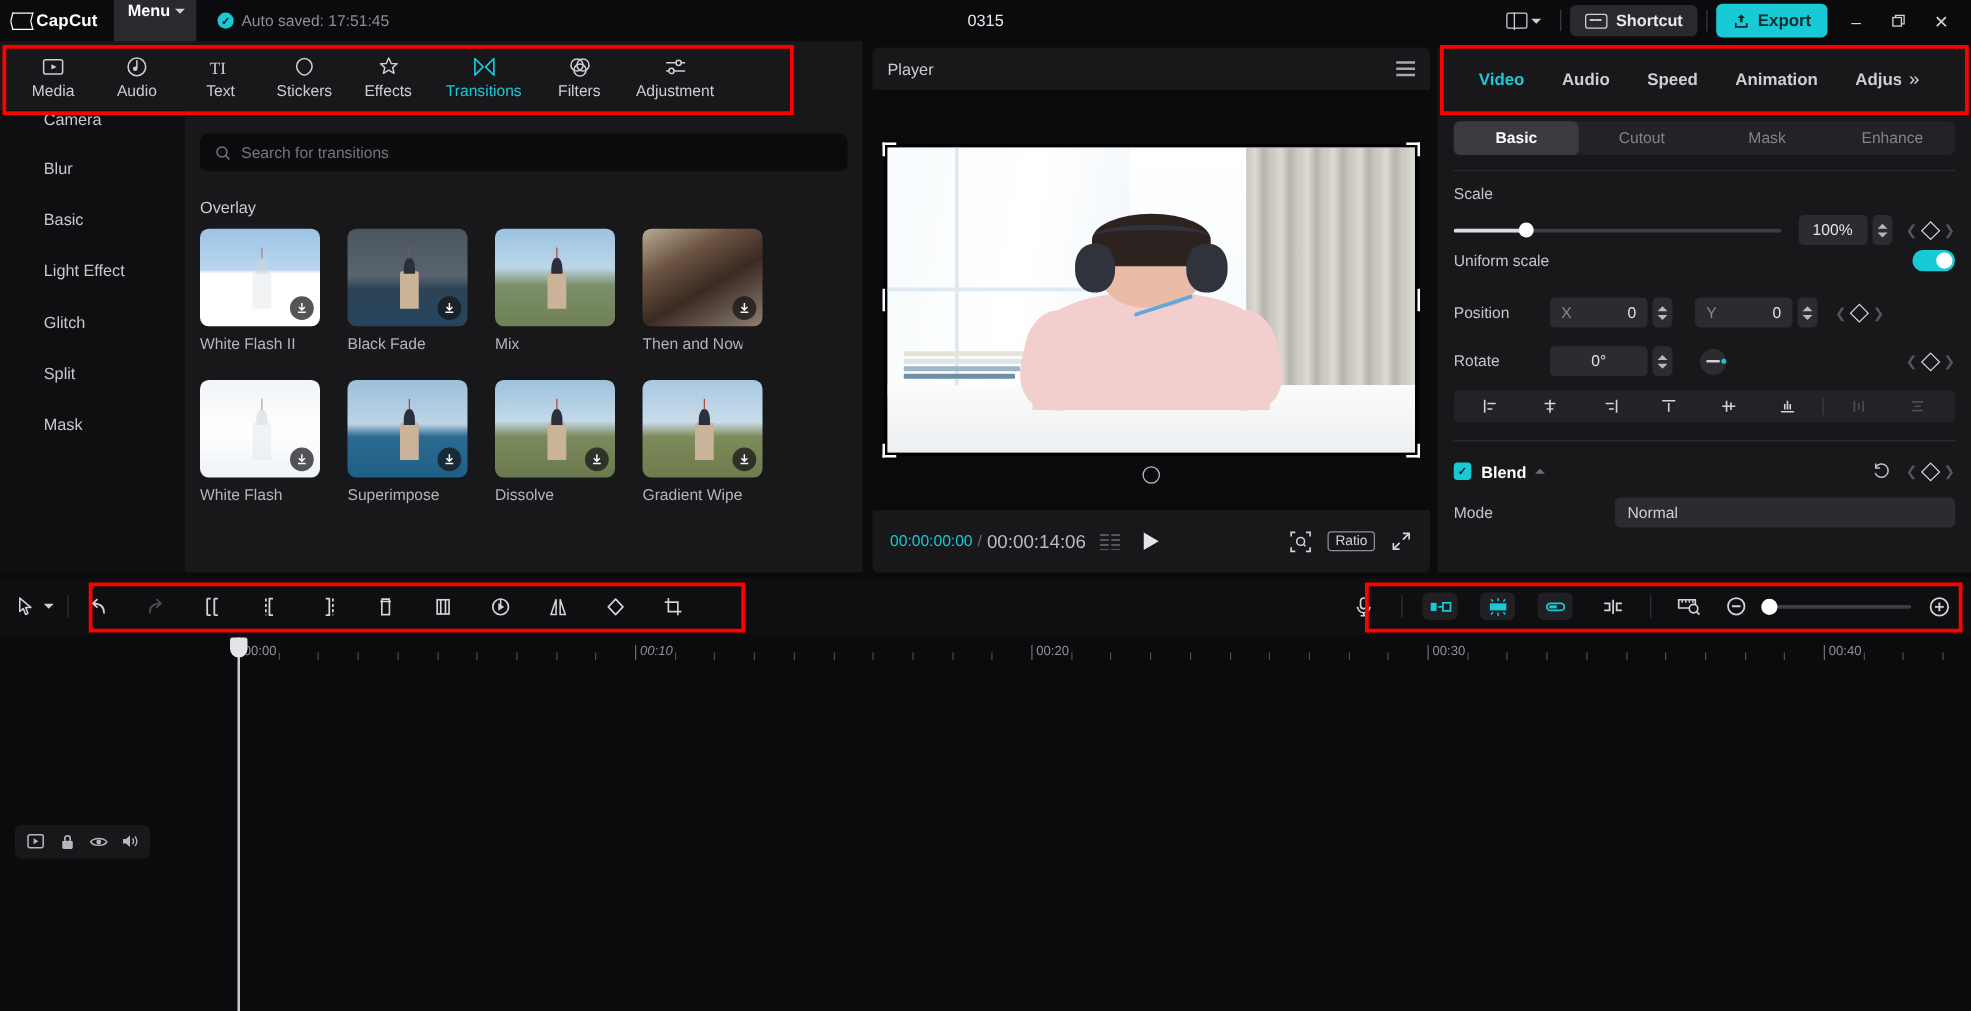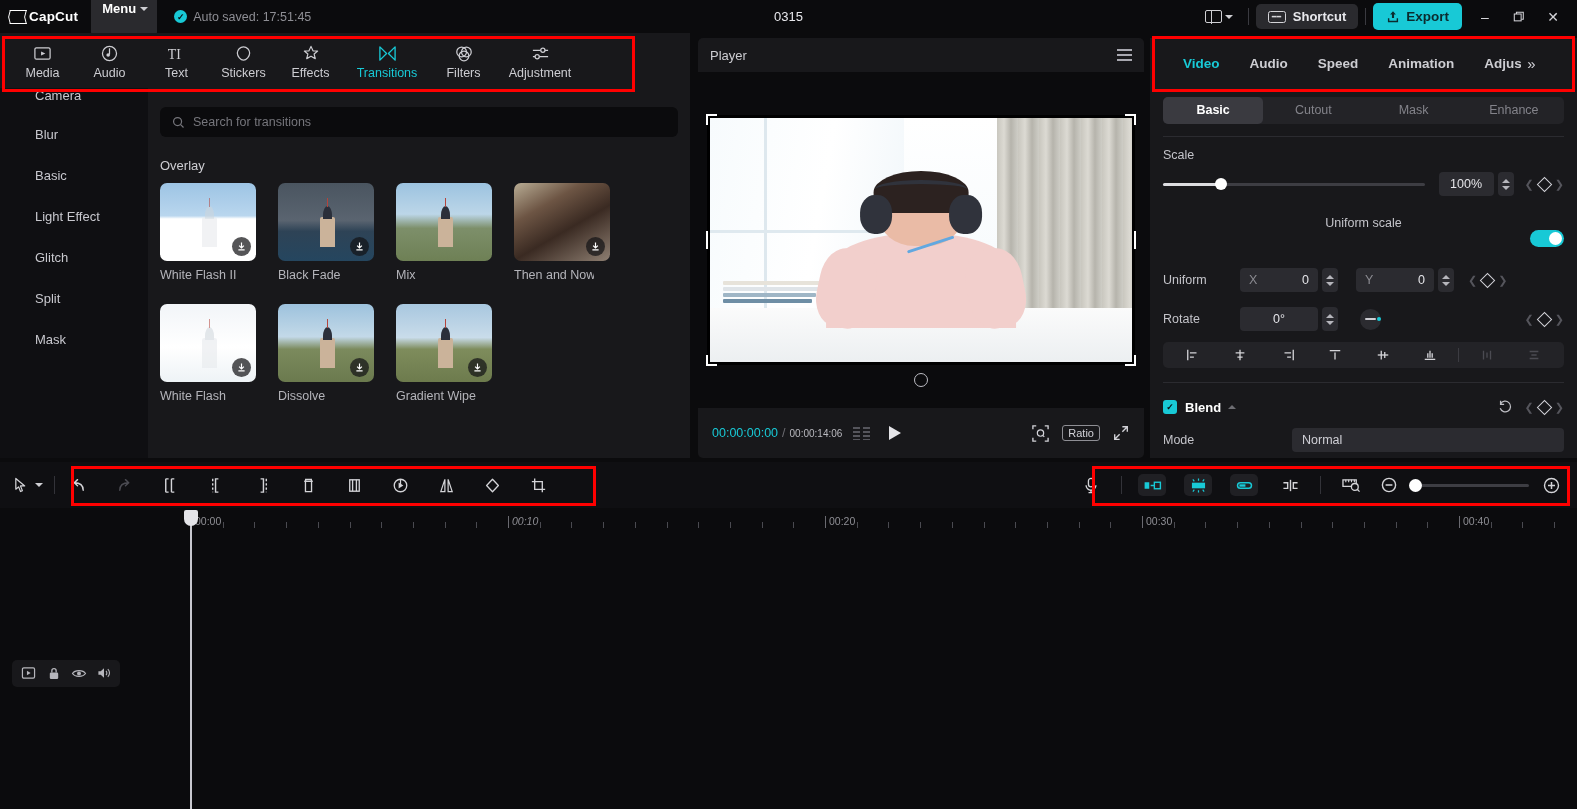--- a/index.html
+++ b/index.html
@@ -160,21 +160,21 @@
   .frame-handle { position:absolute; background:#fff; }
   .fh-tl{left:-1px;top:-1px;width:11px;height:2px;} .fh-tl2{left:-1px;top:-1px;width:2px;height:11px;}
   .fh-tr{right:-1px;top:-1px;width:11px;height:2px;} .fh-tr2{right:-1px;top:-1px;width:2px;height:11px;}
   .fh-bl{left:-1px;bottom:-1px;width:11px;height:2px;} .fh-bl2{left:-1px;bottom:-1px;width:2px;height:11px;}
   .fh-br{right:-1px;bottom:-1px;width:11px;height:2px;} .fh-br2{right:-1px;bottom:-1px;width:2px;height:11px;}
   .fh-ml{left:-1px;top:50%;margin-top:-9px;width:2px;height:18px;} .fh-mr{right:-1px;top:50%;margin-top:-9px;width:2px;height:18px;}
   .rot-handle { position:absolute; left:50%; bottom:-22px; transform:translateX(-50%); width:14px;height:14px;border-radius:50%;border:1.6px solid #bdbdc4; }
   .player-ctrls { position:absolute; left:0; bottom:0; width:446px; height:50px; display:flex; align-items:center; padding:0 14px; }
   .tc-cur { font-size: 12.5px; color: #18c9d6; }
   .tc-sl { font-size: 12.5px; color: #6d6d73; margin: 0 4px; }
-  .tc-tot { font-size: 10px; color: #b9b9bf; text-align: center; }
+  .tc-tot { font-size: 15px; color: #b9b9bf; text-align: center; }
   .frames-ico { margin-left: 11px; display:flex; gap:2.5px; cursor:pointer; }
   .frames-ico span { display:block; width:7px; height:13px; background: repeating-linear-gradient(#55555c 0 2px, transparent 2px 4px); }
   .play-ico { margin-left: 19px; width:0;height:0; border-left:12px solid #e4e4e8; border-top:7.5px solid transparent; border-bottom:7.5px solid transparent; cursor:pointer; }
   .pc-right { margin-left:auto; display:flex; align-items:center; gap:12px; }
   .ratio-chip { border:1.3px solid #8e8e94; border-radius:3px; padding:1px 5px; font-size:11px; color:#d2d2d8; cursor:pointer; }
 
   
   .right-panel { position: absolute; left: 1150px; top: 38px; width: 427px; height: 420px; background: #18181b; }
   .rp-tabs { height: 51px; display:flex; align-items:center; padding-left: 18px; gap: 0; }
   .rp-tab { font-size: 13.5px; font-weight: bold; color: #cdcdd2; padding: 0 15px; cursor:pointer; white-space:nowrap; }
@@ -439,20 +439,32 @@
         <span class="dl-badge">
             <svg width="11" height="11" viewBox="0 0 12 12">
               <path d="M6 1.5 V7.2 M3.4 5 L6 7.6 L8.6 5" stroke="#fff" stroke-width="1.3" fill="none"></path>
               <path d="M2.6 9.6 H9.4" stroke="#fff" stroke-width="1.3"></path>
             </svg>
           </span>
       </div>
       <div class="tlabel">White Flash</div>
     </div>
 
+    <div class="tcard">
+      <div class="tthumb art-superimpose">
+        <span class="tower"></span>
+        <span class="dl-badge">
+            <svg width="11" height="11" viewBox="0 0 12 12">
+              <path d="M6 1.5 V7.2 M3.4 5 L6 7.6 L8.6 5" stroke="#fff" stroke-width="1.3" fill="none"></path>
+              <path d="M2.6 9.6 H9.4" stroke="#fff" stroke-width="1.3"></path>
+            </svg>
+          </span>
+      </div>
+      <div class="tlabel">Superimpose</div>
+    </div>
 
     <div class="tcard">
       <div class="tthumb art-dissolve">
         <span class="tower"></span>
         <span class="dl-badge">
             <svg width="11" height="11" viewBox="0 0 12 12">
               <path d="M6 1.5 V7.2 M3.4 5 L6 7.6 L8.6 5" stroke="#fff" stroke-width="1.3" fill="none"></path>
               <path d="M2.6 9.6 H9.4" stroke="#fff" stroke-width="1.3"></path>
             </svg>
           </span>
@@ -582,29 +594,29 @@
         <i class="up"></i>
         <i class="dn"></i>
       </span>
     <span class="kf" style="margin-left:11px;">
       <span class="ar">❮</span>
         <span class="dia"></span>
         <span class="ar">❯</span>
     </span>
   </div>
 
-  <div class="row" style="margin-top:20px;flex-direction:column;">
+  <div class="row" style="margin-top:4px;">
     <span class="rlabel">Uniform scale</span>
     <span class="toggle" style="margin-left:auto;">
         <i></i>
       </span>
   </div>
 
   <div class="row" style="margin-top:21px;">
-    <span class="rlabel" style="width:62px;">Uniform</span>
+    <span class="rlabel" style="width:62px;">Position</span>
     <span class="xy-field" style="margin-left:15px;">
       <span class="ax">X</span>
       <span class="vv">0</span>
     </span>
     <span class="spin">
         <i class="up"></i>
         <i class="dn"></i>
       </span>
     <span class="xy-field" style="margin-left:18px;">
       <span class="ax">Y</span>

